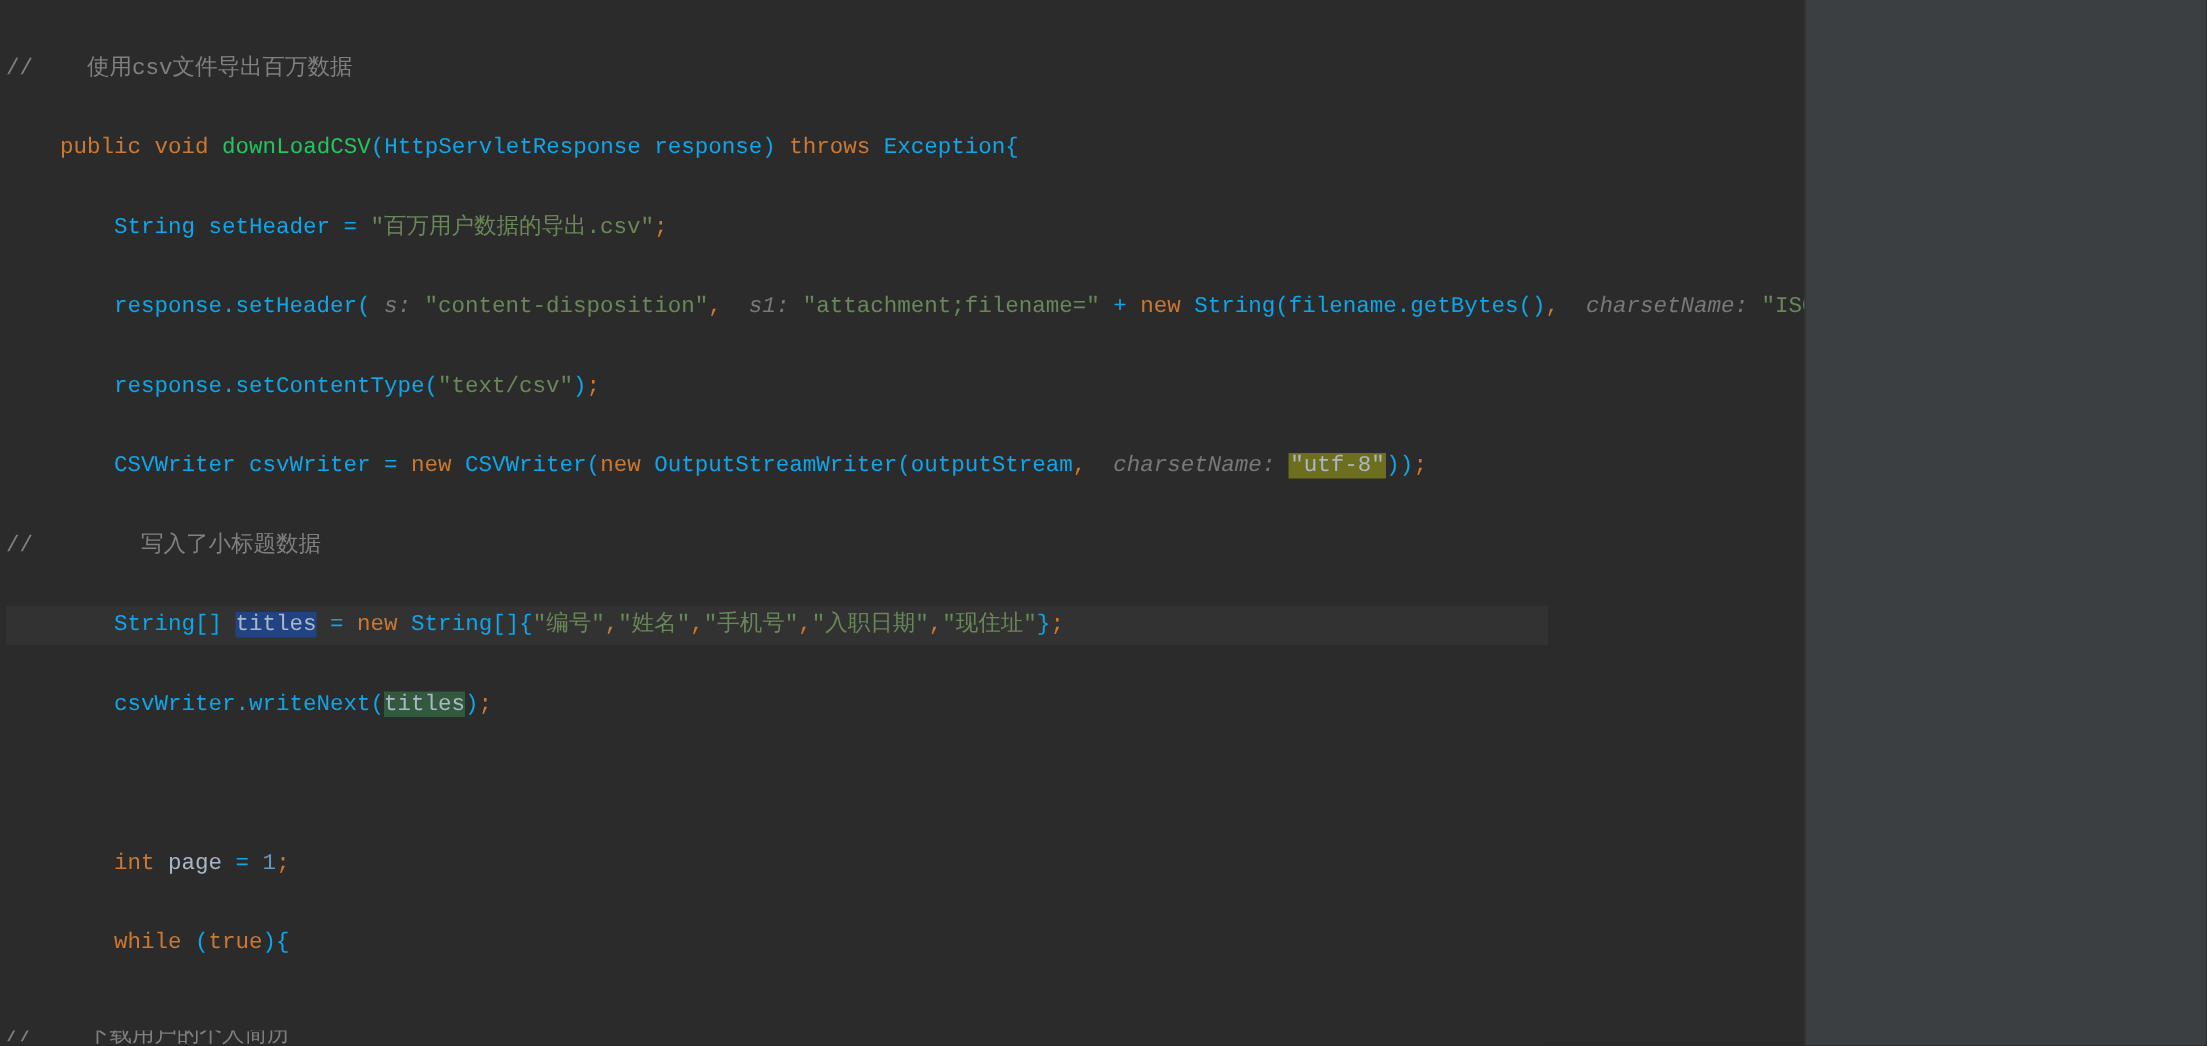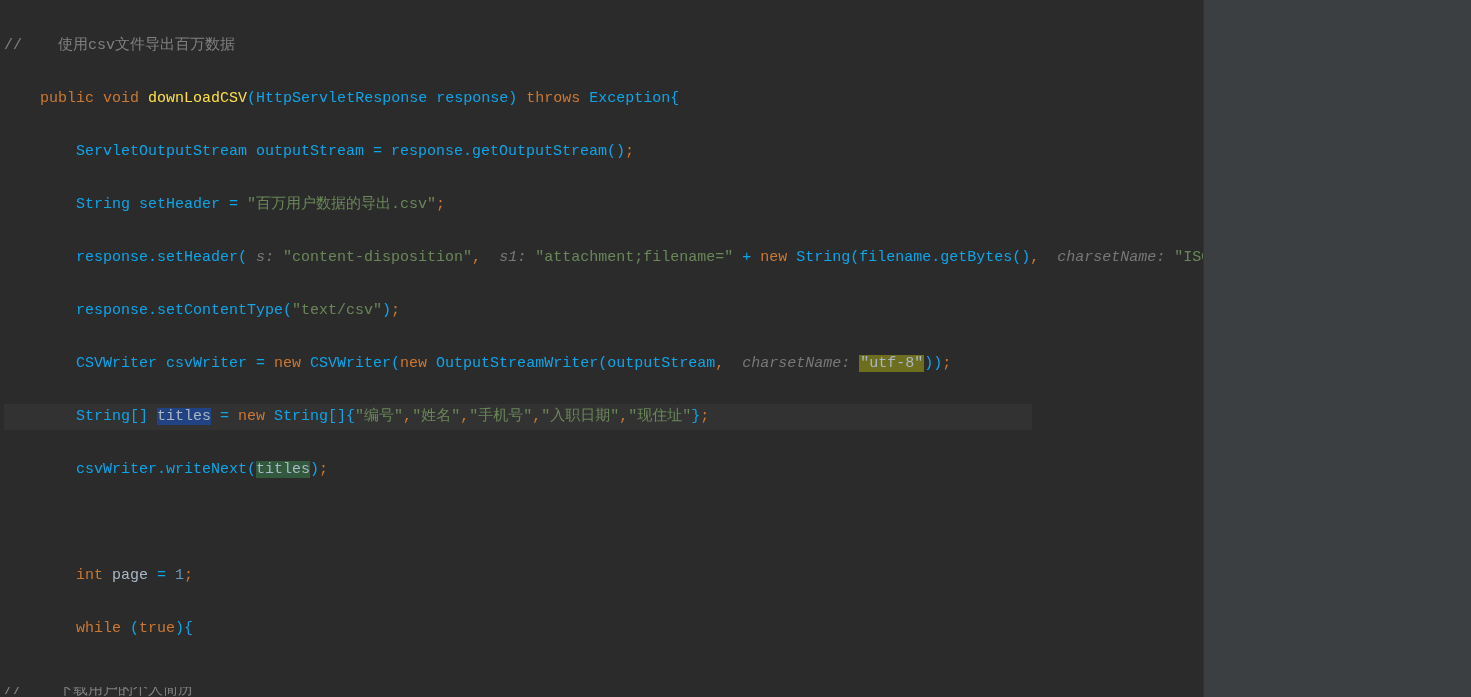--- a/index.html
+++ b/index.html
@@ -31,21 +31,21 @@
     top: 0;
     width: 268px;
     height: 697px;
     background: #3c3f41;
     border-left: 1px solid #323232;
   }
   .line { display: block; height: 26.5px; }
   .line.selected { background: #323232; }
   .c-comment { color: #808080; }
   .c-keyword { color: #cc7832; text-align: right; }
-  .c-methoddef { color: #fde047; }
+  .c-methoddef { color: #22c55e; }
   .c-string { color: #6a8759; }
   .c-param-label { color: #787878; font-style: italic; }
   .c-number { color: #6897bb; }
   .c-var-underline { text-decoration-color: #a9b7c6; }
   .c-plain { color: #0ea5e9; }
   .c-semi { color: #cc7832; }
   .c-comma { color: #cc7832; }
   .sel-var { background: #214283; color: #a9b7c6; }
   .hl-usage { background: #32593d; color: #a9b7c6; }
   .hl-str-box { background: #6e6e1f; color: #a9b7c6; padding: 0 1px; }
@@ -67,25 +67,25 @@
   }
 </style>
 </head>
 <body>
 
 
 
 <div class="editor">
 <span class="line"><span class="c-comment">//    使用csv文件导出百万数据</span></span>
 <span class="line">    <span class="c-keyword">public</span> <span class="c-keyword">void</span> <span class="c-methoddef">downLoadCSV</span><span class="c-plain">(HttpServletResponse response) </span><span class="c-keyword">throws</span><span class="c-plain"> Exception{</span></span>
-<span class="line"><span class="c-plain">        ServletOutputStream outputStream = response.getOutputStream()</span><span class="c-semi">;</span></span>
 <span class="line"><span class="c-plain">        String setHeader = </span><span class="c-string">"百万用户数据的导出.csv"</span><span class="c-semi">;</span></span>
 <span class="line"><span class="c-plain">        response.setHeader(</span><span class="c-param-label"> s: </span><span class="c-string">"content-disposition"</span><span class="c-comma">,</span> <span class="c-param-label"> s1: </span><span class="c-string">"attachment;filename="</span><span class="c-plain"> + </span><span class="c-keyword">new</span><span class="c-plain"> String(filename.getBytes()</span><span class="c-comma">,</span> <span class="c-param-label"> charsetName: </span><span class="c-string">"ISO8859-1"</span><span class="c-plain">))</span><span class="c-semi">;</span></span>
 <span class="line"><span class="c-plain">        response.setContentType(</span><span class="c-string">"text/csv"</span><span class="c-plain">)</span><span class="c-semi">;</span></span>
 <span class="line"><span class="c-plain">        CSVWriter csvWriter = </span><span class="c-keyword">new</span><span class="c-plain"> CSVWriter(</span><span class="c-keyword">new</span><span class="c-plain"> OutputStreamWriter(outputStream</span><span class="c-comma">,</span> <span class="c-param-label"> charsetName: </span><span class="hl-str-box">"utf-8"</span><span class="c-plain">))</span><span class="c-semi">;</span></span>
+<span class="line"><span class="c-comment">//        写入了小标题数据</span></span>
 <span class="line selected"><span class="c-plain">        String[] </span><span class="sel-var">titles</span><span class="c-plain"> = </span><span class="c-keyword">new</span><span class="c-plain"> String[]{</span><span class="c-string">"编号"</span><span class="c-comma">,</span><span class="c-string">"姓名"</span><span class="c-comma">,</span><span class="c-string">"手机号"</span><span class="c-comma">,</span><span class="c-string">"入职日期"</span><span class="c-comma">,</span><span class="c-string">"现住址"</span><span class="c-plain">}</span><span class="c-semi">;</span></span>
 <span class="line"><span class="c-plain">        csvWriter.writeNext(</span><span class="hl-usage">titles</span><span class="c-plain">)</span><span class="c-semi">;</span></span>
 <span class="line"></span>
 <span class="line">        <span class="c-keyword">int</span> <span class="c-var-underline">page</span><span class="c-plain"> = </span><span class="c-number">1</span><span class="c-semi">;</span></span>
 <span class="line">        <span class="c-keyword">while</span><span class="c-plain"> (</span><span class="c-keyword">true</span><span class="c-plain">){</span></span>
 
 
 
 
 

